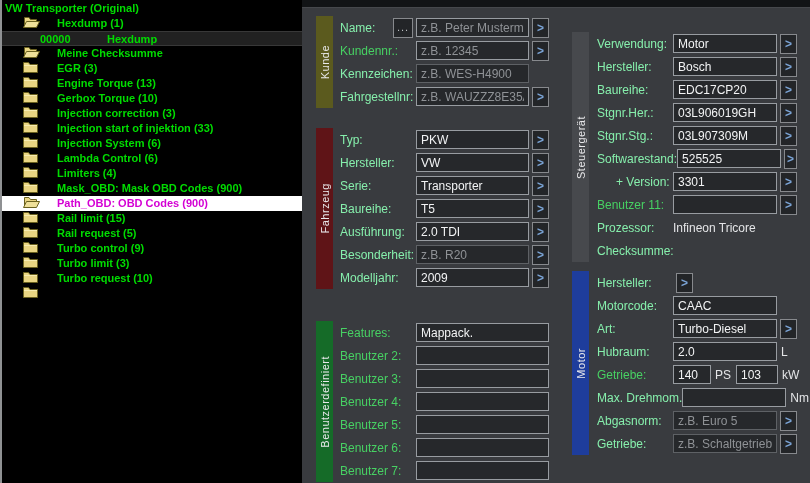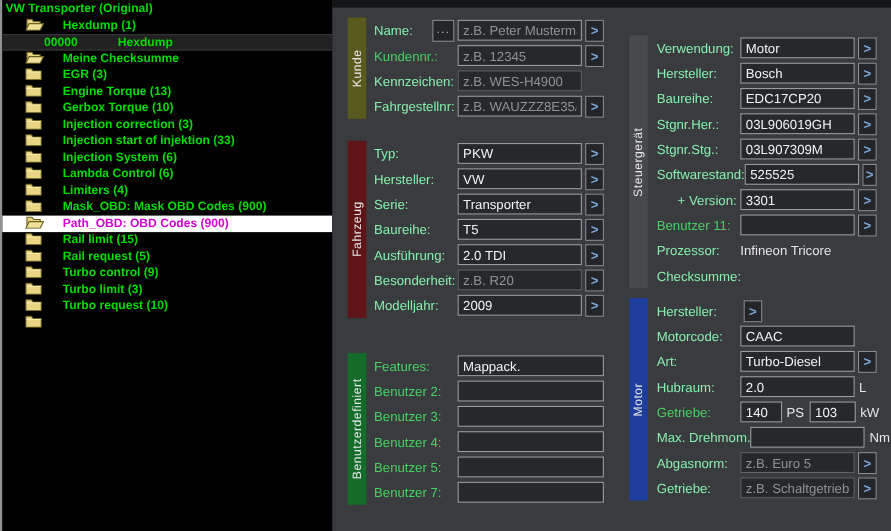--- a/index.html
+++ b/index.html
@@ -344,20 +344,24 @@
         <input type="text" class="ctl wide" style="">
       </div>
       <div class="frow row-benutzer4">
         <span class="lbl green">Benutzer 4:</span>
         <input type="text" class="ctl wide" style="">
       </div>
       <div class="frow row-benutzer5">
         <span class="lbl green">Benutzer 5:</span>
         <input type="text" class="ctl wide" style="">
       </div>
+      <div class="frow row-benutzer6">
+        <span class="lbl green">Benutzer 6:</span>
+        <input type="text" class="ctl wide" style="">
+      </div>
       <div class="frow row-benutzer7">
         <span class="lbl green">Benutzer 7:</span>
         <input type="text" class="ctl wide" style="">
       </div>
     </div>
 </div>
 <div class="section sec-steuergeraet col-right">
   <div class="bar">
       <span class="bar-label">Steuergerät</span>
     </div>

